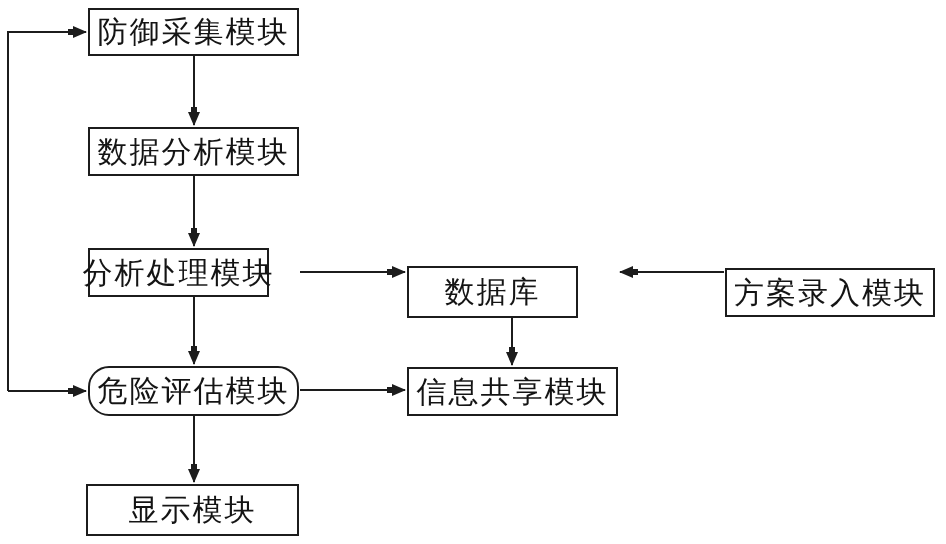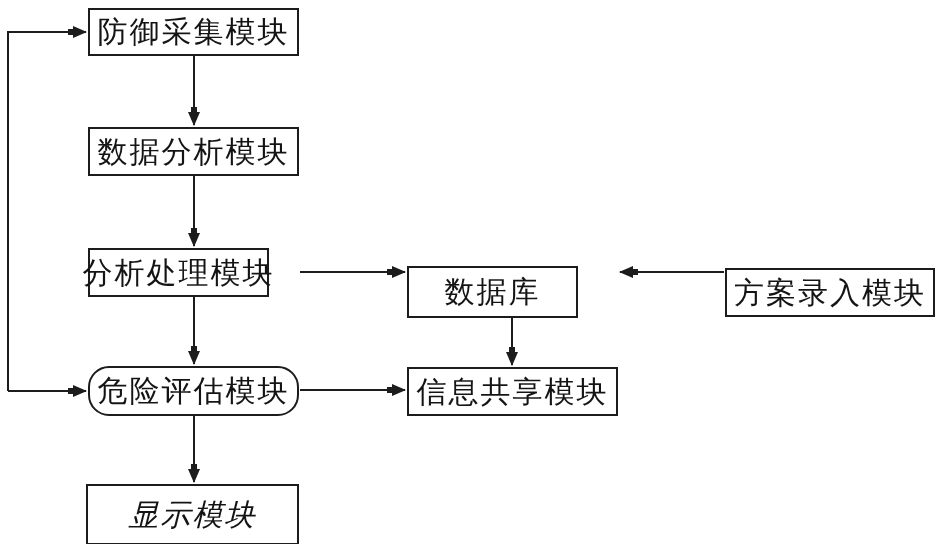--- a/index.html
+++ b/index.html
@@ -34,21 +34,21 @@
     line-height: 1;
     color: #141414;
     letter-spacing: 2px;
     white-space: nowrap;
   }
   
   .n-defense  { left: 88px;  top: 8px;   width: 211px; height: 48px; align-items: center; }
   .n-dataana  { left: 88px;  top: 127px; width: 211px; height: 49px; }
   .n-anaproc  { left: 88px;  top: 248px; width: 181px; height: 49px; }
   .n-risk     { left: 88px;  top: 366px; width: 211px; height: 50px; border-radius: 21px; }
-  .n-display  { left: 86px;  top: 484px; width: 213px; height: 61px; font-style: italic; }
+  .n-display  { left: 86px;  top: 484px; width: 213px; height: 52px; }
   
   .n-database { left: 407px; top: 246px; width: 171px; height: 52px; margin-top: 20px; }
   .n-share    { left: 407px; top: 367px; width: 211px; height: 49px; }
   .n-plan     { left: 725px; top: 248px; width: 210px; height: 49px; margin-top: 20px; }
 
   .edge {
     stroke: #1c1c1c;
     stroke-width: 2;
     fill: none;
     stroke-linejoin: miter;

